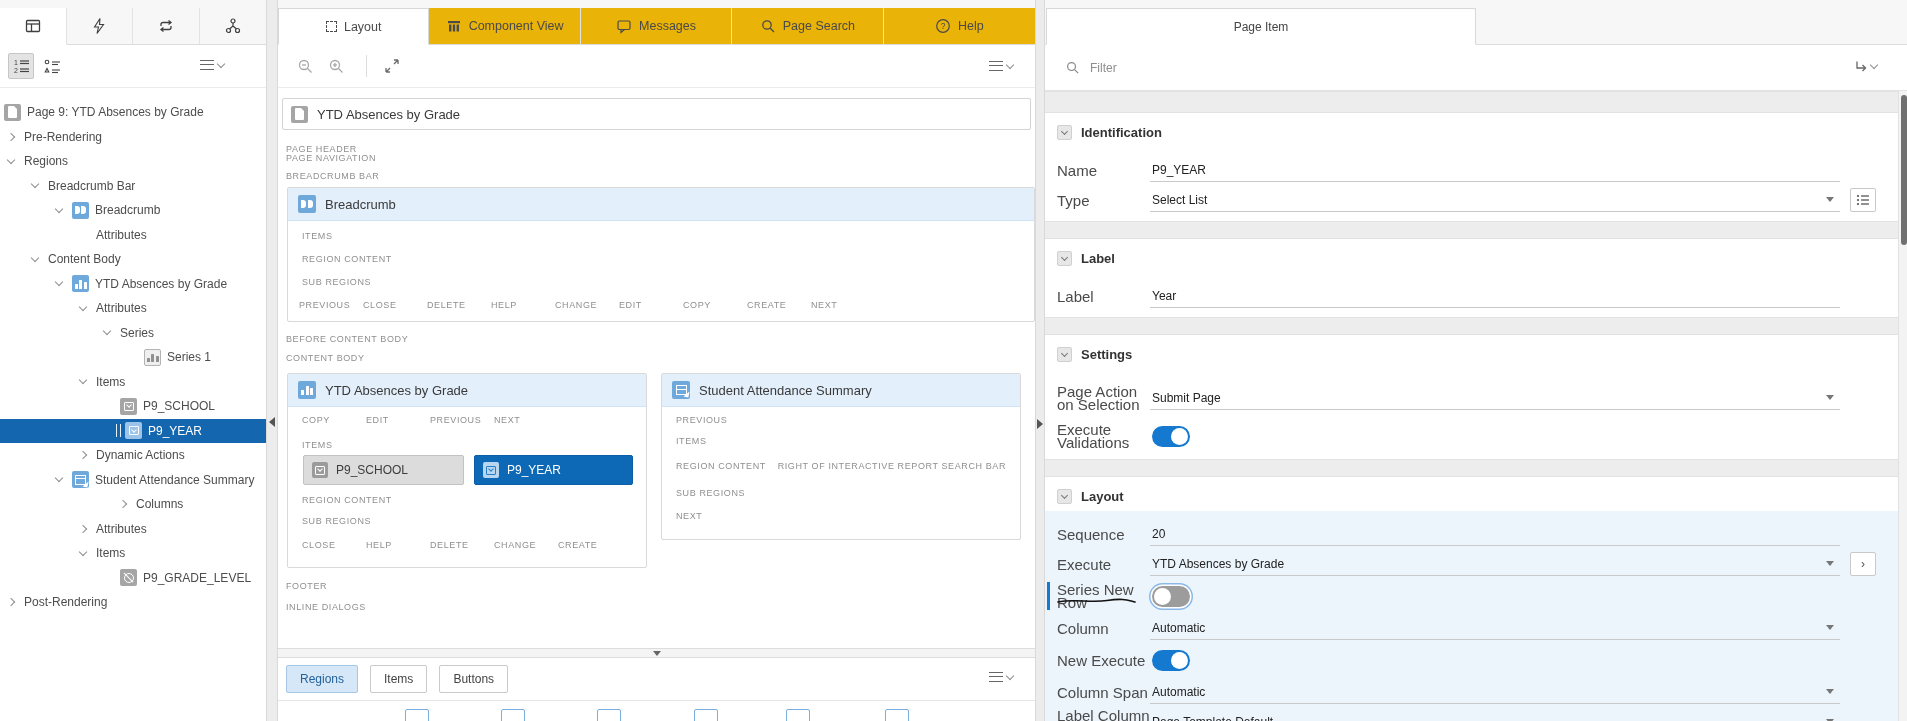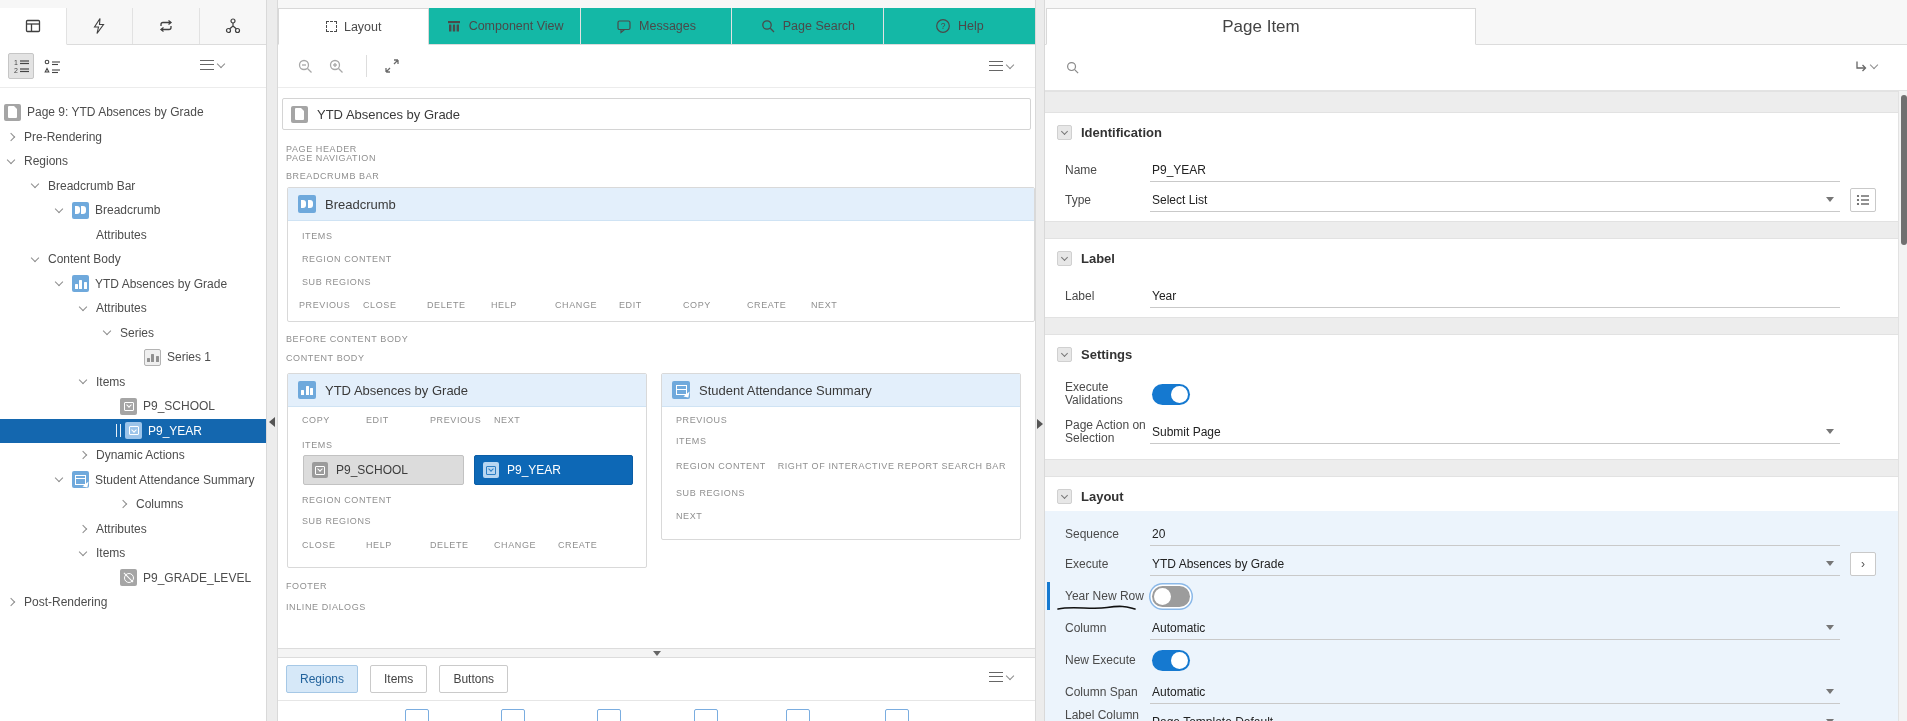--- a/index.html
+++ b/index.html
@@ -57,21 +57,21 @@
 
   
   .gut { background:#ececec; border-left:1px solid #d9d9d9; border-right:1px solid #d9d9d9; position:relative; flex:none; }
   .gut-l { width:12px; } .gut-r { width:10px; }
   .arrow-l { position:absolute; top:417px; left:2px; width:0; height:0; border-top:5px solid transparent; border-bottom:5px solid transparent; border-right:6px solid #555; }
   .arrow-r { position:absolute; top:419px; left:1px; width:0; height:0; border-top:5px solid transparent; border-bottom:5px solid transparent; border-left:6px solid #555; }
 
   
   .center { width:757px; flex:none; position:relative; background:#fff; }
   .c-tabs { display:flex; height:45px; padding-top:8px; background:#f7f7f7; border-bottom:1px solid #dcdcdc; }
-  .c-tab { width:152px; display:flex; align-items:center; justify-content:center; gap:7px; border-right:1px solid #e2e2e2; font-size:12.5px; color:#4a4a4a; background:#14b8a6; }
+  .c-tab { width:152px; display:flex; align-items:center; justify-content:center; gap:7px; border-right:1px solid #e2e2e2; font-size:12.5px; color:#4a4a4a; background:#eab308; }
   .c-tab.active { background:#fff; border:1px solid #d8d8d8; border-bottom:1px solid #fff; margin-bottom:-1px; }
   .c-toolbar { height:43px; display:flex; align-items:center; padding:0 14px; border-bottom:1px solid #ececec; }
   .vsep { width:1px; height:22px; background:#ddd; margin:0 12px; }
   .c-menu { margin-left:auto; margin-right:8px; }
 
   .canvas { position:relative; height:560px; overflow:hidden; background:#fff; }
   .titlebox { position:absolute; left:4px; top:10px; width:749px; height:32px; border:1px solid #d4d4d4; border-radius:2px; display:flex; align-items:center; gap:9px; padding-left:8px; background:#fff; }
   .titlebox .ticon { margin-right:0; }
   .titletext { font-size:13px; color:#3a3a3a; }
   .slot { position:absolute; left:8px; }
@@ -99,36 +99,36 @@
   .c-btabs { height:42px; display:flex; align-items:center; padding-left:8px; gap:12px; position:relative; }
   .btab { padding:6px 13px; border:1px solid #cacaca; border-radius:2px; background:#fff; font-size:12px; color:#444; }
   .btab.active { background:#d6e8f8; border-color:#a6c8e6; color:#23639c; }
   .bt-menu { position:absolute; right:22px; top:14px; }
   .c-gallery { height:21px; border-top:1px solid #e6e6e6; position:relative; overflow:hidden; }
   .gico { position:absolute; top:8px; width:24px; height:20px; border:1.5px solid #7aade0; border-radius:2px; background:#fff; }
 
   
   .right { width:862px; flex:none; position:relative; background:#fff; }
   .r-tabs { height:45px; padding-top:8px; background:#f7f7f7; border-bottom:1px solid #dcdcdc; display:flex; }
-  .r-tab { width:430px; margin-left:1px; background:#fff; border:1px solid #d8d8d8; border-bottom:1px solid #fff; margin-bottom:-1px; display:flex; align-items:center; justify-content:center; font-size:17px; color:#444; }
+  .r-tab { width:430px; margin-left:1px; background:#fff; border:1px solid #d8d8d8; border-bottom:1px solid #fff; margin-bottom:-1px; display:flex; align-items:center; justify-content:center; font-size:12px; color:#444; }
   .r-filter { height:46px; border-bottom:1px solid #e3e3e3; display:flex; align-items:center; padding:0 38px 0 20px; gap:10px; }
   .r-filter input { border:none; outline:none; flex:1; font-size:12px; font-family:"Liberation Sans",sans-serif; color:#333; }
   .r-filter input::placeholder { color:#8e8e8e; }
   .goto { position:absolute; right:30px; top:60px; display:flex; align-items:center; gap:3px; color:#666; }
 
   .r-body { position:relative; }
   .sep { height:18px; background:#ededed; border-top:1px solid #e2e2e2; border-bottom:1px solid #e2e2e2; margin-top:6px; }
   .sep.first { height:22px; margin-top:0; }
   .shead { height:30px; margin-top:4px; display:flex; align-items:center; gap:9px; padding-left:12px; }
   .shead .coll { width:15px; height:15px; background:#e7e7e7; border:1px solid #d0d0d0; border-radius:2px; display:flex; align-items:center; justify-content:center; }
   .shead .coll i { width:5px; height:5px; border-right:1.3px solid #777; border-bottom:1.3px solid #777; transform:rotate(45deg); margin-top:-2px; }
   .shead b { font-size:13px; color:#333; }
   .firstpad { padding-top:8px; }
   .prow { position:relative; min-height:30px; display:flex; align-items:center; }
-  .plabel { width:105px; padding-left:20px; flex:none; font-size:12px; color:#4a4a4a; line-height:13px; position:relative; }
+  .plabel { width:105px; padding-left:12px; flex:none; font-size:15px; color:#4a4a4a; line-height:13px; position:relative; }
   .pval { position:relative; width:690px; display:flex; align-items:center; border-bottom:1px solid #c9c9c9; height:24px; }
   .pval.noline { border-bottom:none; }
   .pvtext { font-size:12px; color:#222; padding-left:2px; }
   .pval .dd { position:absolute; right:6px; top:9px; }
   .sidebtn { width:26px; height:24px; margin-left:10px; border:1px solid #c9c9c9; border-radius:2px; background:#fff; display:flex; align-items:center; justify-content:center; color:#555; font-size:12px; }
   .tintwrap { background:#ecf4fc; padding-top:8px; }
   .tog { width:38px; height:21px; border-radius:11px; position:relative; flex:none; margin-left:2px; }
   .tog .knob { width:17px; height:17px; border-radius:50%; background:#fff; position:absolute; top:2px; }
   .tog.on { background:#1579d0; } .tog.on .knob { right:2px; }
   .tog.off { background:#9c9c9c; } .tog.off .knob { left:2px; }
@@ -602,20 +602,21 @@
       <div class="r-tab">Page Item</div>
     </div>
 
     <div class="r-filter">
       <span>
         <svg width="15" height="15" viewBox="0 0 16 16" fill="none" stroke="#8a8a8a" stroke-width="1.3">
             <circle cx="7" cy="7" r="4.2"></circle>
             <line x1="10.3" y1="10.3" x2="14" y2="14"></line>
           </svg>
       </span>
+      <input type="text" placeholder="Filter" style="">
     </div>
     <div class="goto menuwrap">
       <span>
         <svg width="14" height="13" viewBox="0 0 14 13" fill="none" stroke="#666" stroke-width="1.3">
             <path d="M3 1.5 v6.5 h8"></path>
             <path d="M8.5 5 L11.5 8 L8.5 11"></path>
           </svg>
       </span>
       <span class="cv open"></span>
     </div>
@@ -674,33 +675,33 @@
       </div>
 
       <div class="sep"></div>
       <div class="shead">
         <span class="coll">
             <i></i>
           </span>
         <b>Settings</b>
       </div>
       <div class="firstpad"></div>
+      <div class="prow" style="min-height:42px">
+        <div class="plabel">Page Action on Selection</div>
+        <div class="pval">
+          <span class="pvtext">Submit Page</span>
+          <i class="dd"></i>
+        </div>
+      </div>
       <div class="prow" style="min-height:34px">
         <div class="plabel">Execute Validations</div>
         <div class="pval noline">
           <span class="tog on">
               <span class="knob"></span>
             </span>
-        </div>
-      </div>
-      <div class="prow" style="min-height:42px">
-        <div class="plabel">Page Action on Selection</div>
-        <div class="pval">
-          <span class="pvtext">Submit Page</span>
-          <i class="dd"></i>
         </div>
       </div>
 
       <div class="sep"></div>
       <div class="shead">
         <span class="coll">
             <i></i>
           </span>
         <b>Layout</b>
       </div>
@@ -716,21 +717,21 @@
           <div class="plabel">Execute</div>
           <div class="pval">
             <span class="pvtext">YTD Absences by Grade</span>
             <i class="dd"></i>
           </div>
           <div class="sidebtn">›</div>
         </div>
         <div class="prow" style="min-height:34px">
           <span class="changedbar"></span>
           <div class="plabel">
-            <span>Year New Row</span>
+            <span>Series New Row</span>
             <svg class="squiggle" width="80" height="8" viewBox="0 0 80 8">
               <path d="M1 5 C 16 1.5, 34 6, 50 3.5 S 70 3, 78 5" fill="none" stroke="#111" stroke-width="1.6" stroke-linecap="round"></path>
             </svg>
           </div>
           <div class="pval noline">
             <span class="tog off focus">
                 <span class="knob"></span>
               </span>
           </div>
         </div>

